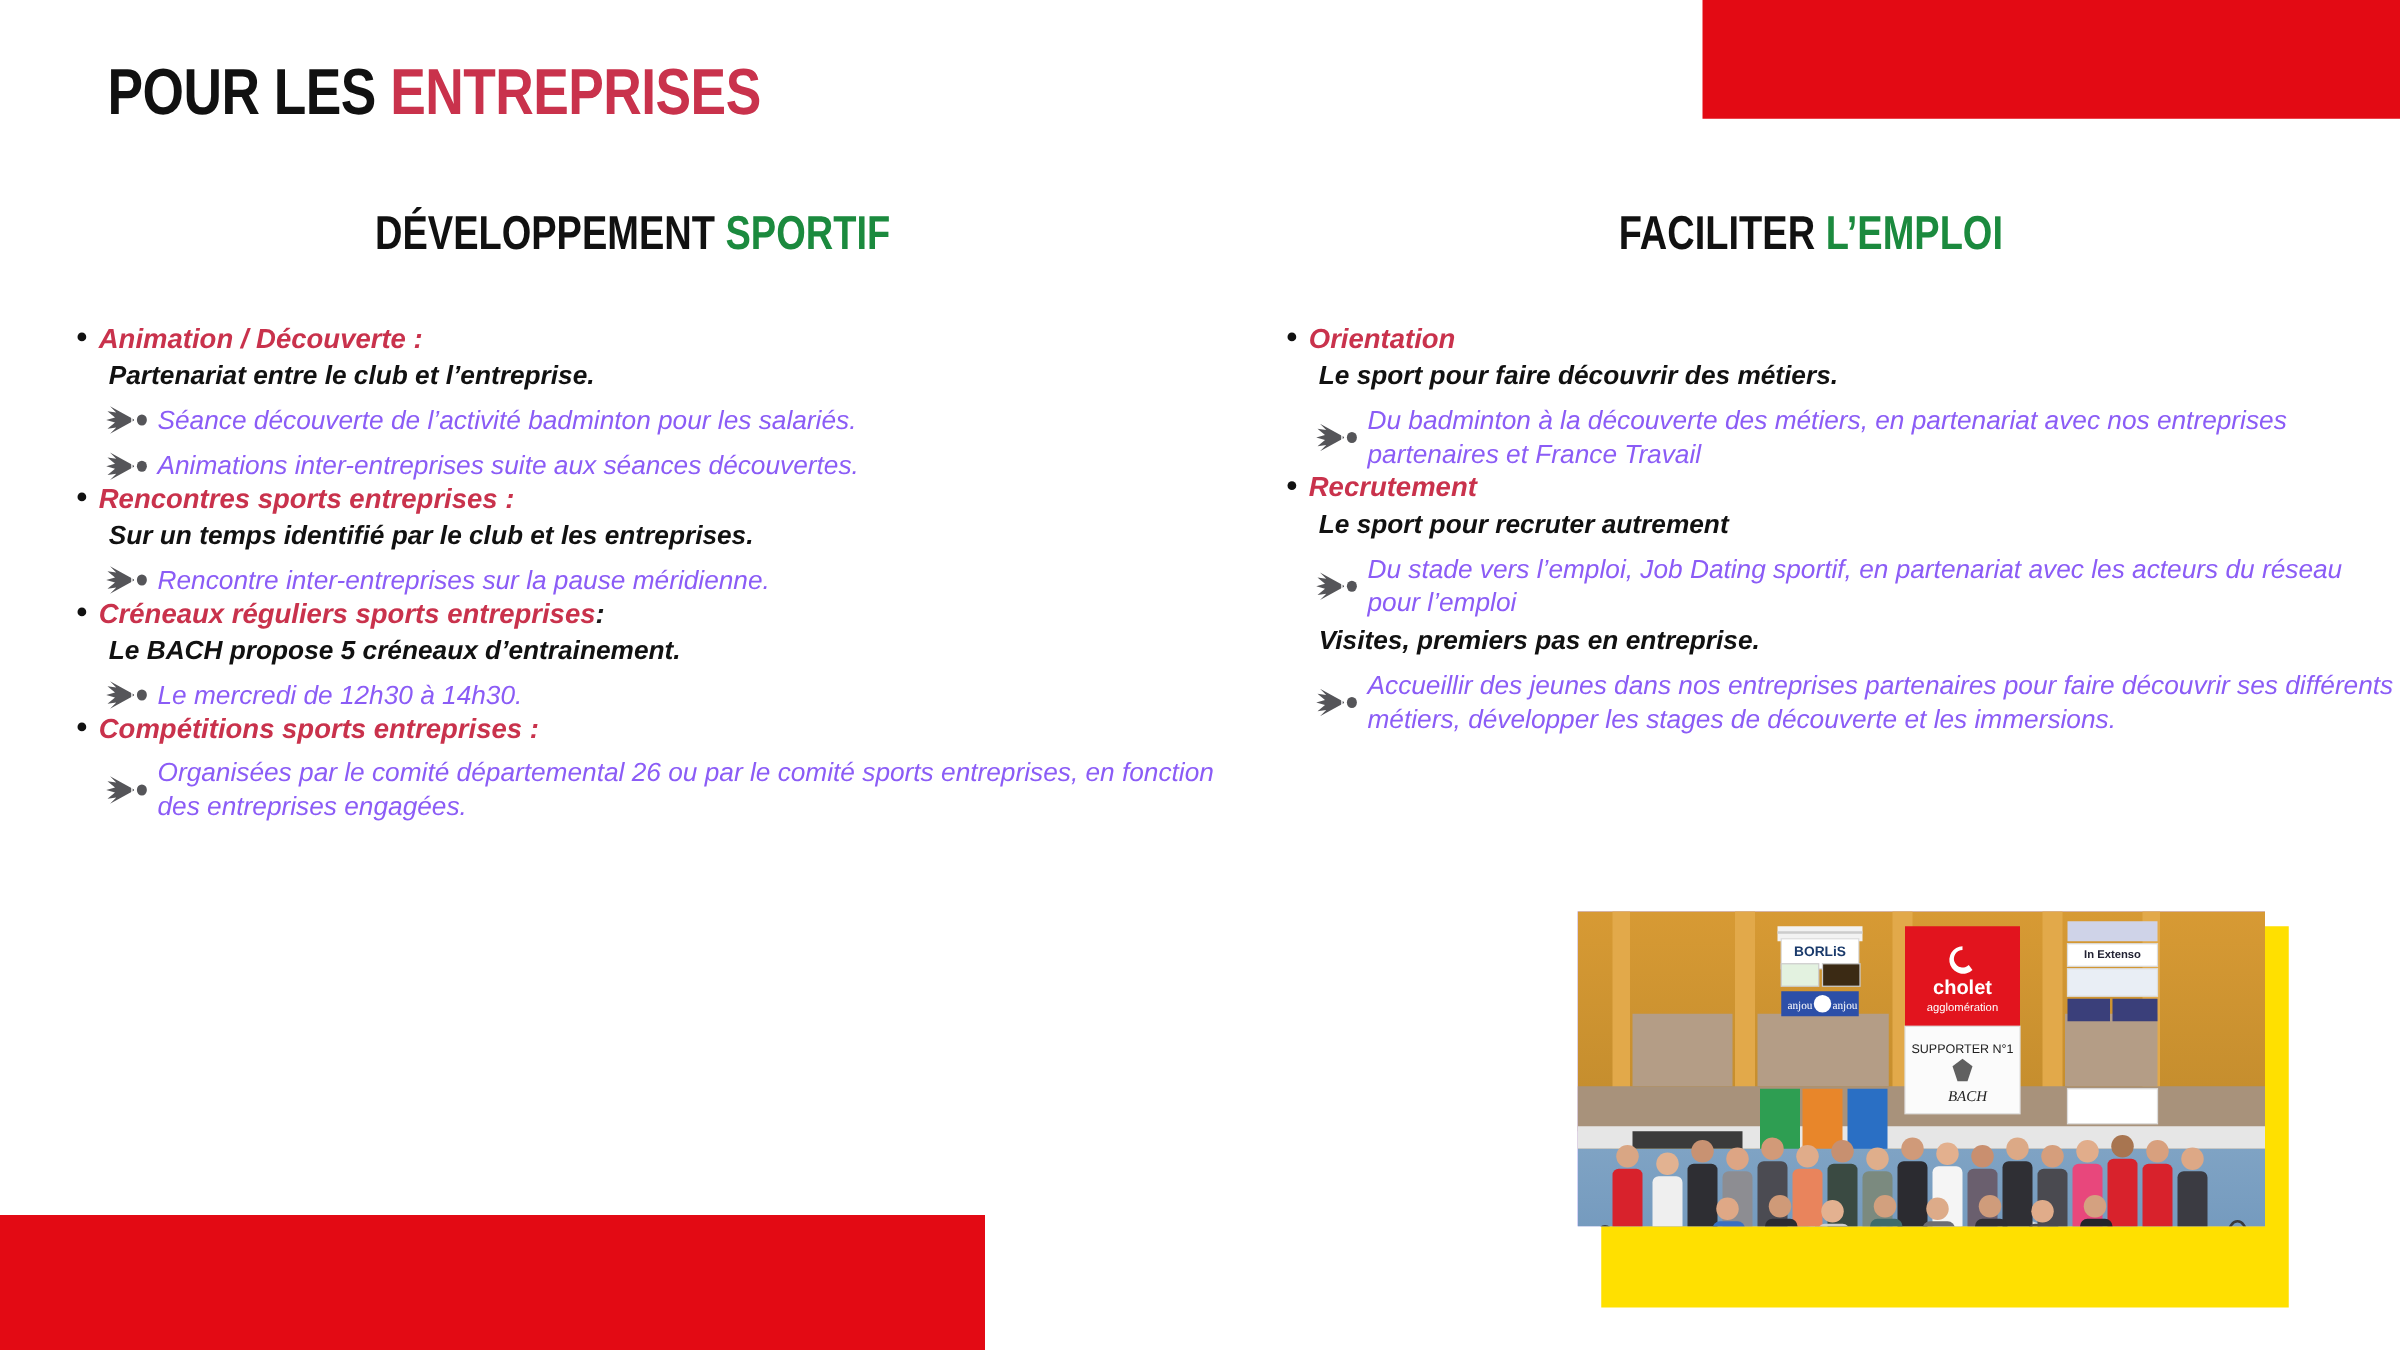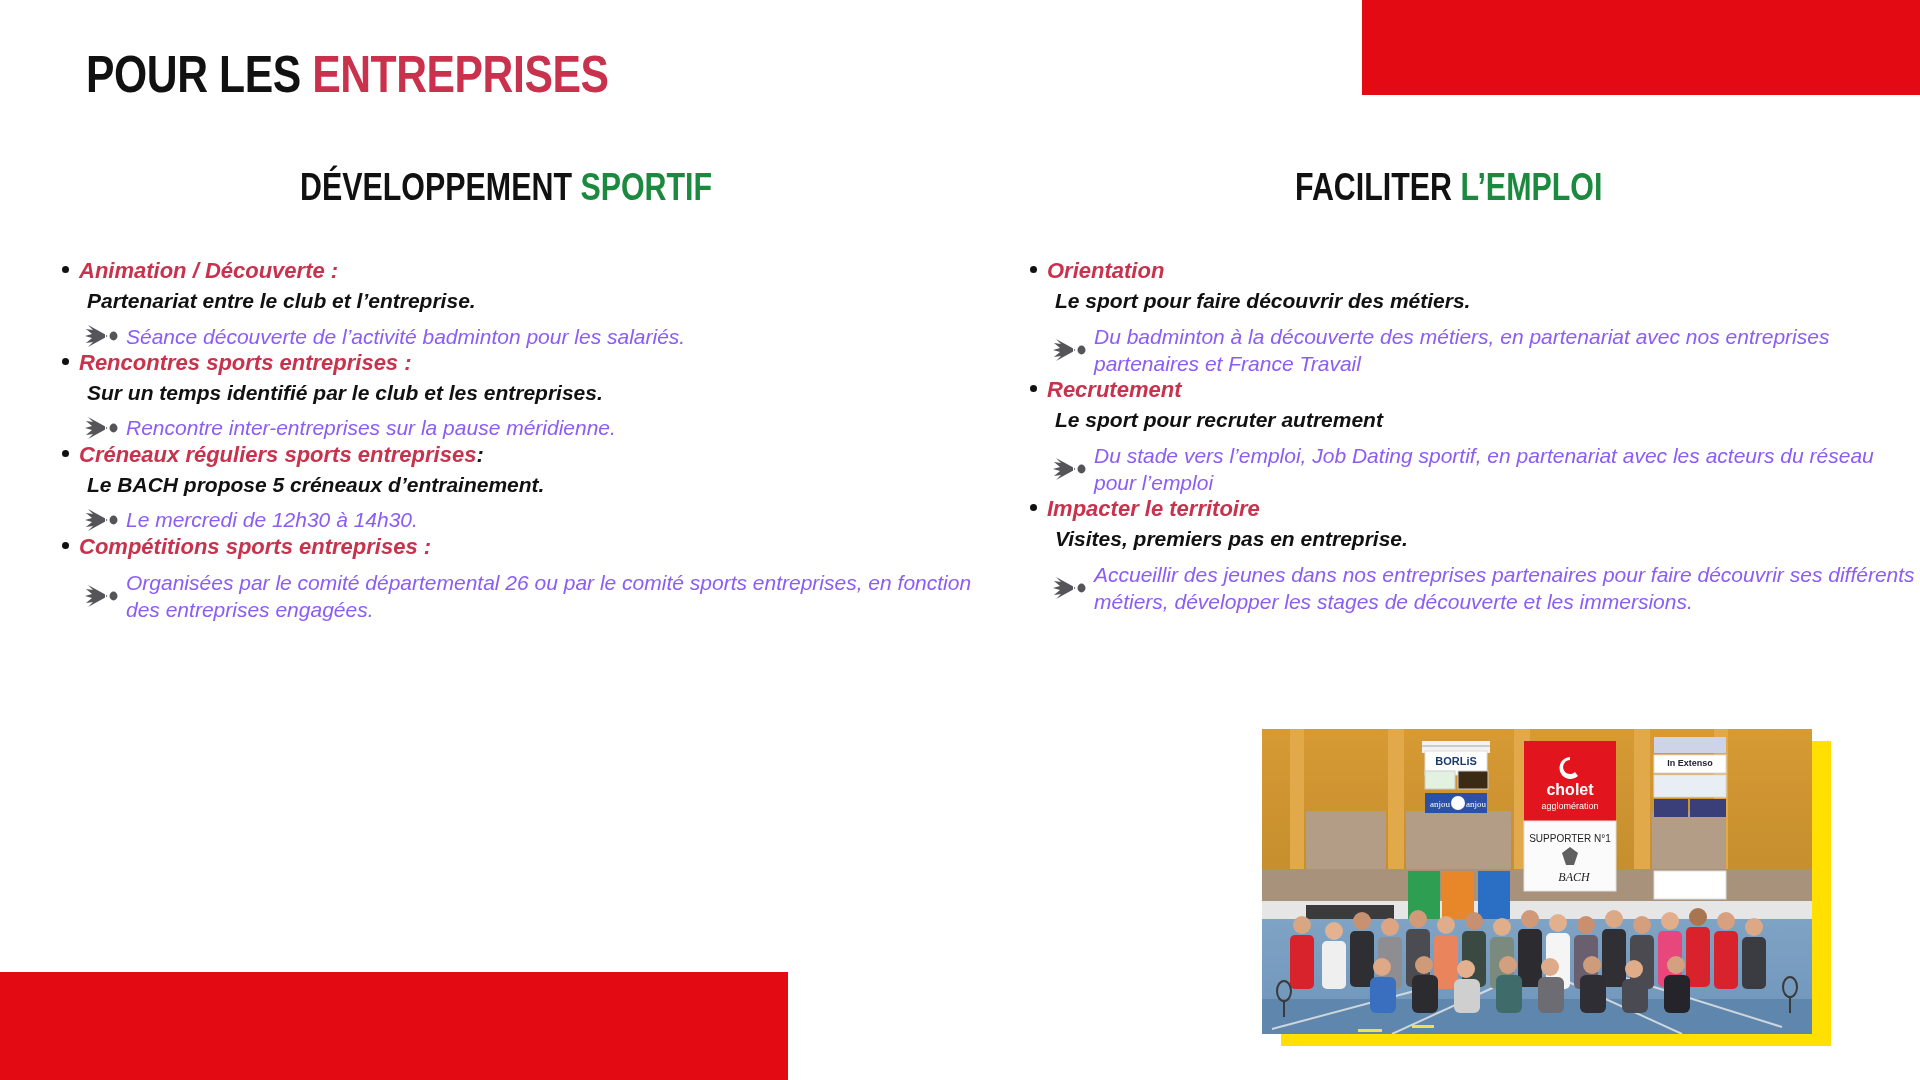--- a/index.html
+++ b/index.html
@@ -145,21 +145,21 @@
     top: 12px;
     width: 550px;
     height: 305px;
     background: #FFE000;
   }
   .photo {
     position: absolute;
     left: 0;
     top: 0;
     width: 550px;
-    height: 305px;
+    height: 252px;
     overflow: hidden;
     background: #c4b5fd;
   }
   .photo svg { display: block; }
 </style>
 </head>
 <body>
 
 <div class="deco-red-top"></div>
 <div class="deco-red-bottom"></div>
@@ -187,20 +187,32 @@
           <g fill="#555559">
             <path d="M24 12 L4 1 L9 6 L2 5 L8 10 L1 12 L8 14 L2 19 L9 18 L4 23 Z"></path>
             <rect x="21" y="7" width="1.1" height="10" fill="#ffffff"></rect>
             <rect x="23.2" y="6.6" width="1.1" height="10.8" fill="#ffffff"></rect>
             <rect x="25.4" y="6.2" width="1.1" height="11.6" fill="#ffffff"></rect>
             <ellipse cx="29.5" cy="12" rx="4" ry="4.4" fill="#555559"></ellipse>
           </g>
         </svg>
         <span class="detail-text">Séance découverte de l’activité badminton pour les salariés.</span>
       </div>
+      <div class="detail">
+        <svg viewBox="0 0 34 24" width="34" height="24" class="shuttle">
+          <g fill="#555559">
+            <path d="M24 12 L4 1 L9 6 L2 5 L8 10 L1 12 L8 14 L2 19 L9 18 L4 23 Z"></path>
+            <rect x="21" y="7" width="1.1" height="10" fill="#ffffff"></rect>
+            <rect x="23.2" y="6.6" width="1.1" height="10.8" fill="#ffffff"></rect>
+            <rect x="25.4" y="6.2" width="1.1" height="11.6" fill="#ffffff"></rect>
+            <ellipse cx="29.5" cy="12" rx="4" ry="4.4" fill="#555559"></ellipse>
+          </g>
+        </svg>
+        <span class="detail-text">Animations inter-entreprises suite aux séances découvertes.</span>
+      </div>
     </div>
     <div class="topic">
       <div class="topic-heading">
         <span class="topic-bullet"></span>
         <span>Rencontres sports entreprises :</span>
       </div>
       <div class="topic-sub">Sur un temps identifié par le club et les entreprises.</div>
       <div class="detail">
         <svg viewBox="0 0 34 24" width="34" height="24" class="shuttle">
           <g fill="#555559">
@@ -287,24 +299,20 @@
             <rect x="21" y="7" width="1.1" height="10" fill="#ffffff"></rect>
             <rect x="23.2" y="6.6" width="1.1" height="10.8" fill="#ffffff"></rect>
             <rect x="25.4" y="6.2" width="1.1" height="11.6" fill="#ffffff"></rect>
             <ellipse cx="29.5" cy="12" rx="4" ry="4.4" fill="#555559"></ellipse>
           </g>
         </svg>
         <span class="detail-text">Du stade vers l’emploi, Job Dating sportif, en partenariat avec les acteurs du réseau pour l’emploi</span>
       </div>
     </div>
     <div class="topic">
-      <div class="topic-heading">
-        <span class="topic-bullet"></span>
-        <span>Impacter le territoire</span>
-      </div>
       <div class="topic-sub">Visites, premiers pas en entreprise.</div>
       <div class="detail">
         <svg viewBox="0 0 34 24" width="34" height="24" class="shuttle">
           <g fill="#555559">
             <path d="M24 12 L4 1 L9 6 L2 5 L8 10 L1 12 L8 14 L2 19 L9 18 L4 23 Z"></path>
             <rect x="21" y="7" width="1.1" height="10" fill="#ffffff"></rect>
             <rect x="23.2" y="6.6" width="1.1" height="10.8" fill="#ffffff"></rect>
             <rect x="25.4" y="6.2" width="1.1" height="11.6" fill="#ffffff"></rect>
             <ellipse cx="29.5" cy="12" rx="4" ry="4.4" fill="#555559"></ellipse>
           </g>

